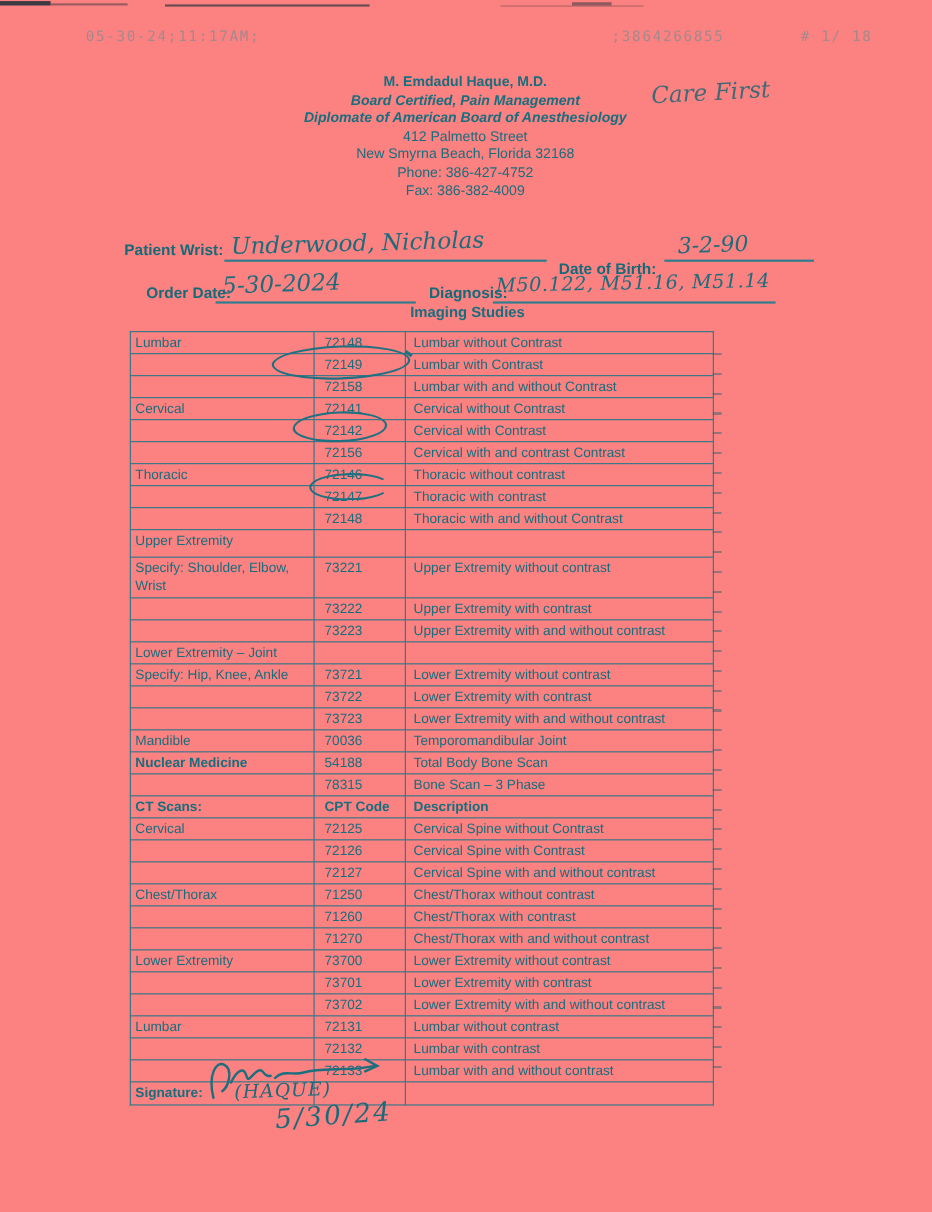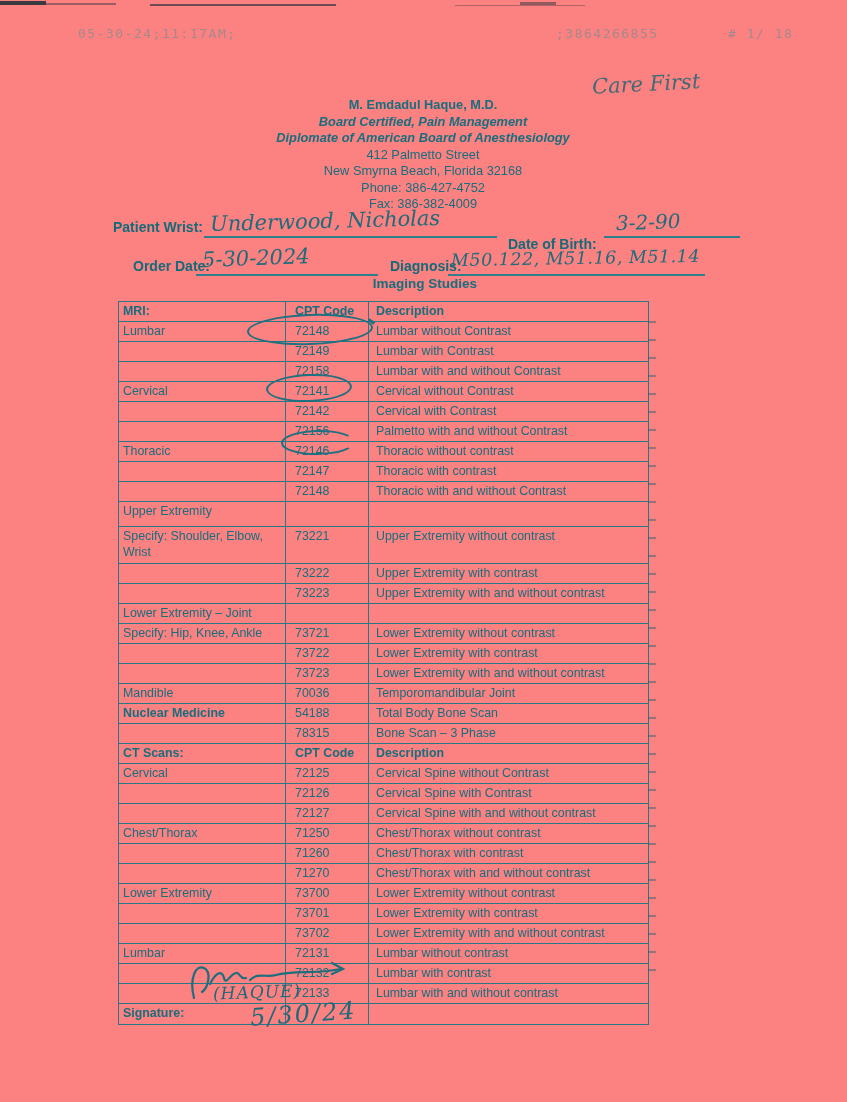--- a/index.html
+++ b/index.html
@@ -11,21 +11,21 @@
   }
   .abs{position:absolute;}
   
   .faxline{
     font-family:"DejaVu Sans Mono","Liberation Mono",monospace;
     font-size:13px;color:#958a8e;letter-spacing:1.5px;opacity:.85;
   }
   
   .noise{position:absolute;background:#3a3a42;}
   
-  .clinic{left:123px;top:66px;width:600px;text-align:center;line-height:16.5px;font-size:12.8px;margin-top:31px;}
+  .clinic{left:123px;top:66px;width:600px;text-align:center;line-height:16.5px;font-size:12.8px;}
   .clinic .b{font-weight:bold;}
   .clinic .i{font-style:italic;font-weight:bold;}
   
   .hw{
     font-family:"DejaVu Serif","Liberation Serif",serif;
     font-style:italic;color:#1c6c7c;white-space:nowrap;
   }
   
   .lbl{font-weight:bold;font-size:14px;color:#136b7a;white-space:nowrap;}
   .uline{position:absolute;border-bottom:2px solid #2f7d8d;}
@@ -97,25 +97,20 @@
 <div class="abs sectitle" style="left:300px;top:276px;width:250px;text-align:center;">Imaging Studies</div>
 
 <div class="abs" style="left:118px;top:301px;">
   <table class="tbl">
     <colgroup>
         <col style="width:167px">
         <col style="width:83px">
         <col style="width:280px">
       </colgroup>
     <tbody>
-        <tr class="boldrow" style="height: 19px;">
-          <td class="c1">MRI:</td>
-          <td class="c2">CPT Code</td>
-          <td class="c3">Description</td>
-        </tr>
         <tr>
           <td class="c1">Lumbar</td>
           <td class="c2">72148</td>
           <td class="c3">Lumbar without Contrast</td>
         </tr>
         <tr>
           <td class="c1"></td>
           <td class="c2">72149</td>
           <td class="c3">Lumbar with Contrast</td>
         </tr>
@@ -130,21 +125,21 @@
           <td class="c3">Cervical without Contrast</td>
         </tr>
         <tr>
           <td class="c1"></td>
           <td class="c2">72142</td>
           <td class="c3">Cervical with Contrast</td>
         </tr>
         <tr>
           <td class="c1"></td>
           <td class="c2">72156</td>
-          <td class="c3">Palmetto with and without Contrast</td>
+          <td class="c3">Cervical with and contrast Contrast</td>
         </tr>
         <tr>
           <td class="c1">Thoracic</td>
           <td class="c2">72146</td>
           <td class="c3">Thoracic without contrast</td>
         </tr>
         <tr>
           <td class="c1"></td>
           <td class="c2">72147</td>
           <td class="c3">Thoracic with contrast</td>

